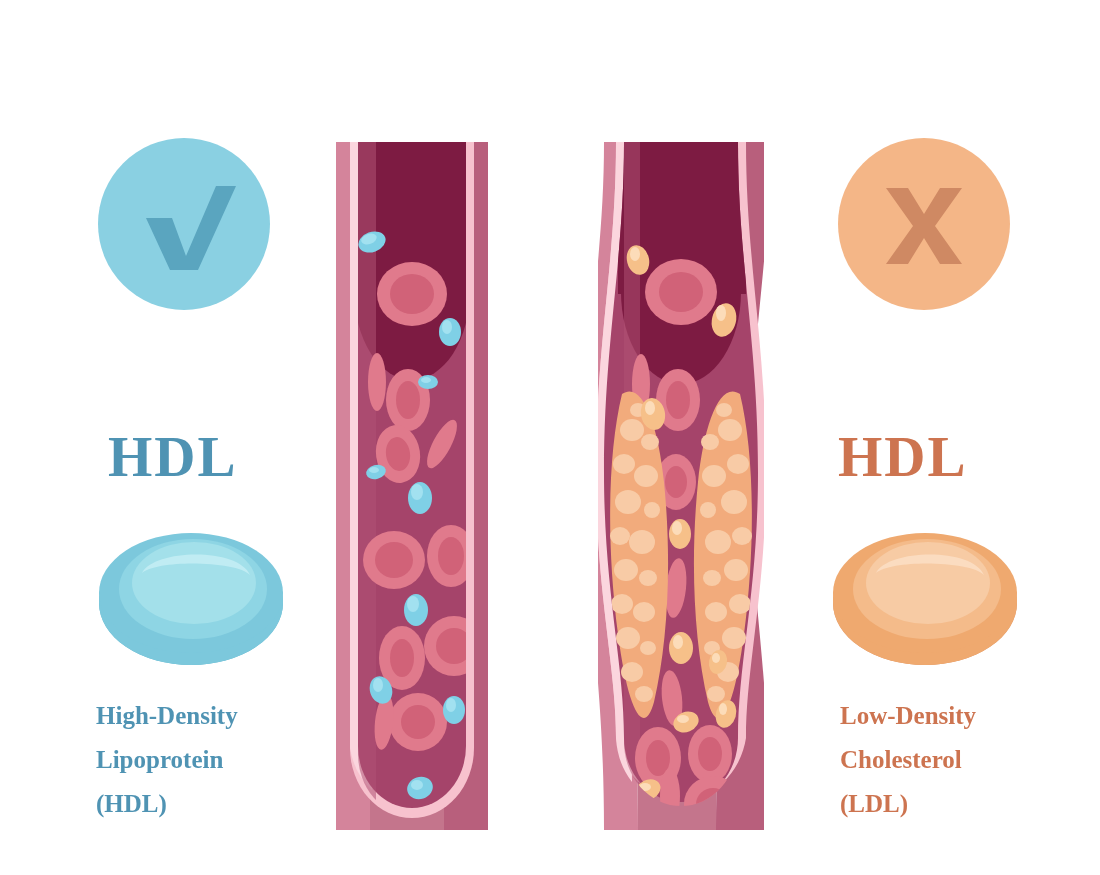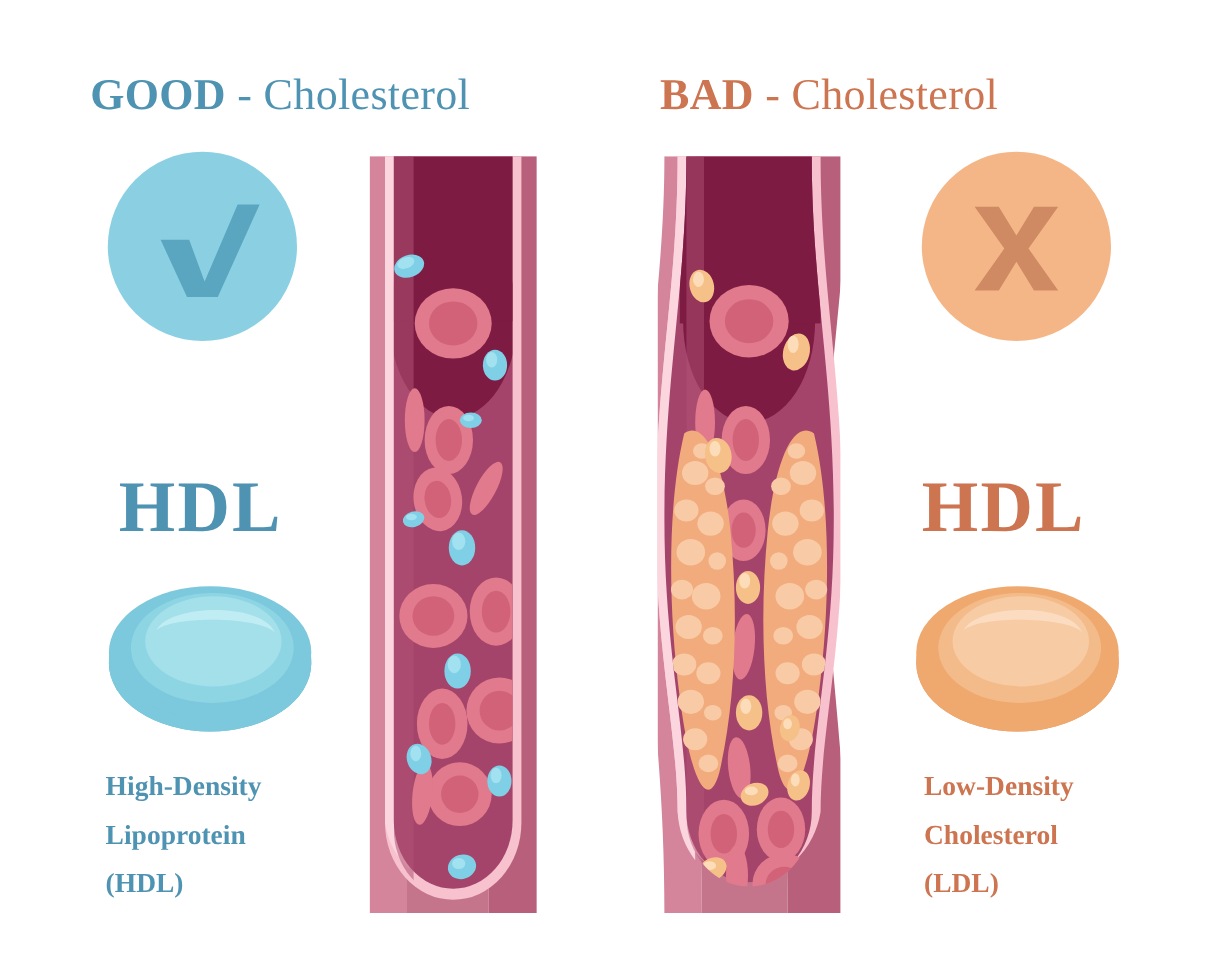--- a/index.html
+++ b/index.html
@@ -29,21 +29,21 @@
     white-space: nowrap;
   }
   .heading .strong { font-weight: bold; }
   .heading .light  { font-weight: normal; }
   #heading-good { left: 82px;  top: 62px; color: #4f93b3; }
   #heading-bad  { left: 600px; top: 62px; color: #cd7450; }
 
   
   .wordmark {
     position: absolute;
-    font-size: 66px;
+    font-size: 57px;
     font-weight: bold;
     letter-spacing: 2px;
     white-space: nowrap;
   }
   #wordmark-left  { left: 108px; top: 424px; color: #4f93b3; }
   #wordmark-right { left: 838px; top: 424px; color: #cd7450; }
 
   
   .caption {
     position: absolute;
@@ -84,27 +84,21 @@
   }
   #vessel-healthy  { left: 336px; width: 152px; }
   #vessel-clogged  { left: 598px; width: 166px; }
   .vessel svg { display: block; width: 100%; height: 100%; }
 </style>
 </head>
 <body>
 
 <div class="stage">
 
-  <div class="heading" id="heading-good">
-    <span class="strong">GOOD</span><span class="light"> - Cholesterol</span>
-  </div>
-
-  <div class="heading" id="heading-bad">
-    <span class="strong">BAD</span><span class="light"> - Cholesterol</span>
-  </div>
+
 
   <div class="badge" id="badge-check">
     <svg viewBox="0 0 172 172">
       <path d="M48 80 L74 80 L88 118 L118 48 L138 48 L100 132 L72 132 Z" fill="#5aa5bf"></path>
     </svg>
   </div>
 
   <div class="badge" id="badge-cross">
     <svg viewBox="0 0 172 172">
       <path d="M48 50 L70 50 L86 76 L102 50 L124 50 L97 88 L124 126 L102 126 L86 100 L70 126 L48 126 L75 88 Z" fill="#cf8963"></path>

